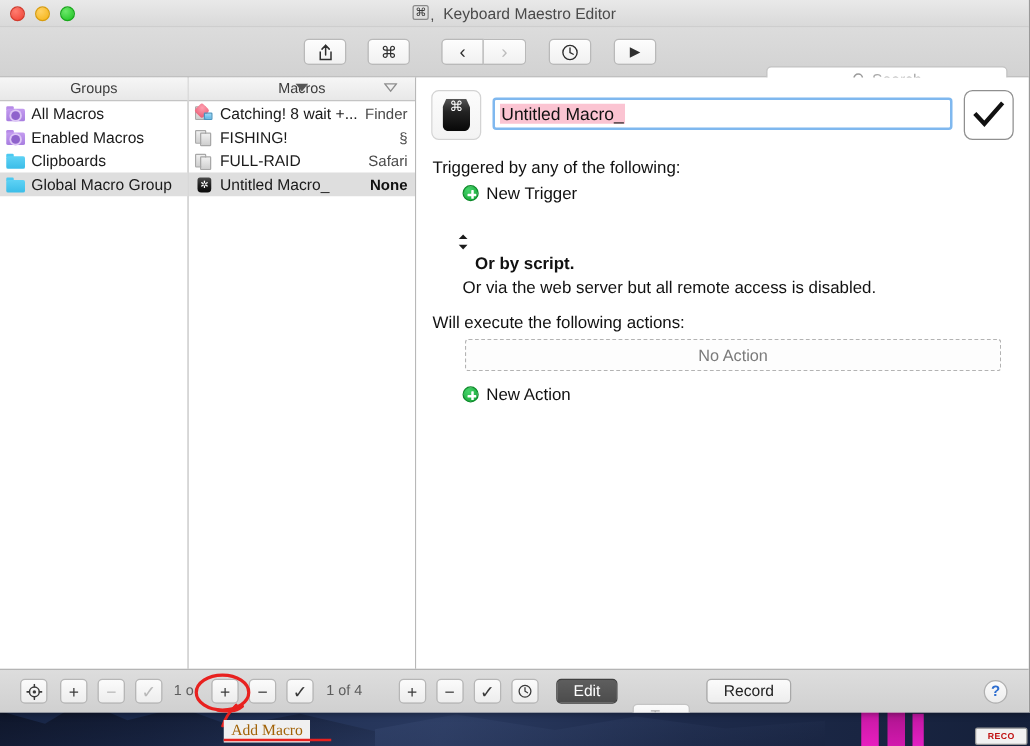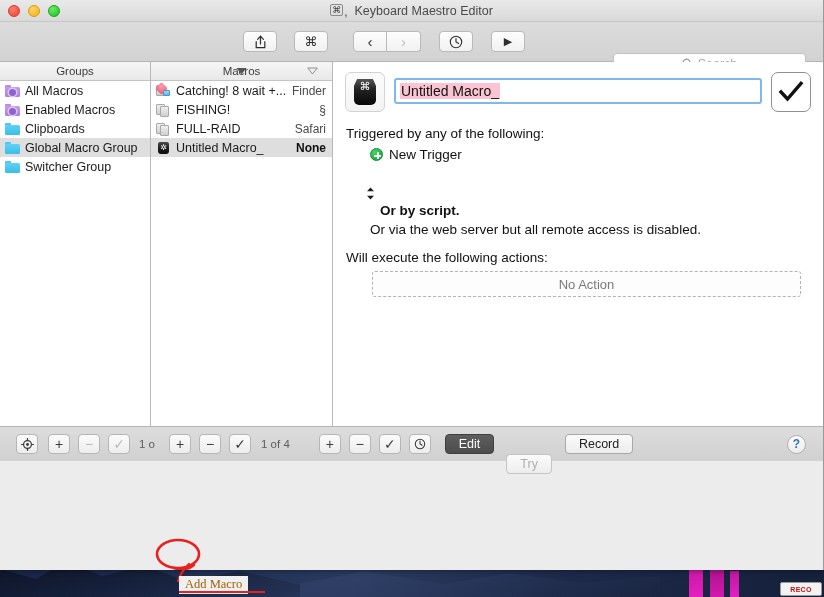--- a/index.html
+++ b/index.html
@@ -96,21 +96,21 @@
   .tb-btn svg { display: block; }
   .searchbox {
     position: absolute; left: 613px; top: 31px;
     width: 193px; height: 21px;
     background: #fff; border: 1px solid #c2c2c2; border-radius: 4px;
     display: flex; align-items: center; justify-content: center; gap: 5px;
   }
   .searchbox .ph { font-size: 12.5px; color: #a9a9a9; }
 
   
-  .body-row { display: flex; height: 364px; }
+  .body-row { display: flex; height: 473px; }
   .col-groups { width: 151px; border-right: 1px solid #b8b8b8; background: #fff; }
   .col-macros { width: 182px; border-right: 1px solid #b8b8b8; background: #fff; }
   .col-editor { flex: 1; background: #fff; position: relative; }
 
   .col-head {
     height: 19px; background: linear-gradient(180deg,#f6f6f6,#e8e8e8);
     border-bottom: 1px solid #c4c4c4;
     display: flex; align-items: center; justify-content: center;
     font-size: 11.5px; color: #3b3b3b; position: relative;
   }
@@ -374,27 +374,20 @@
         </div>
 
         <div class="row selected">
           <span class="folder cyan">
             <span class="tab"></span>
               <span class="bod"></span>
           </span>
           <span class="label">Global Macro Group</span>
         </div>
 
-        <div class="row">
-          <span class="folder cyan">
-            <span class="tab"></span>
-              <span class="bod"></span>
-          </span>
-          <span class="label">Switcher Group</span>
-        </div>
 
       </div>
     </div>
 
     <div class="col-macros">
       <div class="col-head">
         <span class="tri">
           <svg width="11" height="8" viewBox="0 0 11 8">
               <path d="M0.5 1 L10.5 1 L5.5 7.2 Z" fill="#555"></path>
             </svg>
@@ -484,20 +477,24 @@
         </div>
 
         <div class="ed-web">Or via the web server but all remote access is disabled.</div>
 
         <div class="ed-line">Will execute the following actions:</div>
 
         <div class="noaction">
           <span>No Action</span>
         </div>
 
+        <div class="ed-newaction">
+          <span class="plus-circle"></span>
+          <span>New Action</span>
+        </div>
       </div>
 
     </div>
   </div>
 
   <div class="bottombar">
 
     <div class="bb-btn" style="margin-left:16px;">
       <svg width="13" height="13" viewBox="0 0 14 14">
         <circle cx="7" cy="7" r="4.2" fill="none" stroke="#3a3a3a" stroke-width="1.3"></circle>

